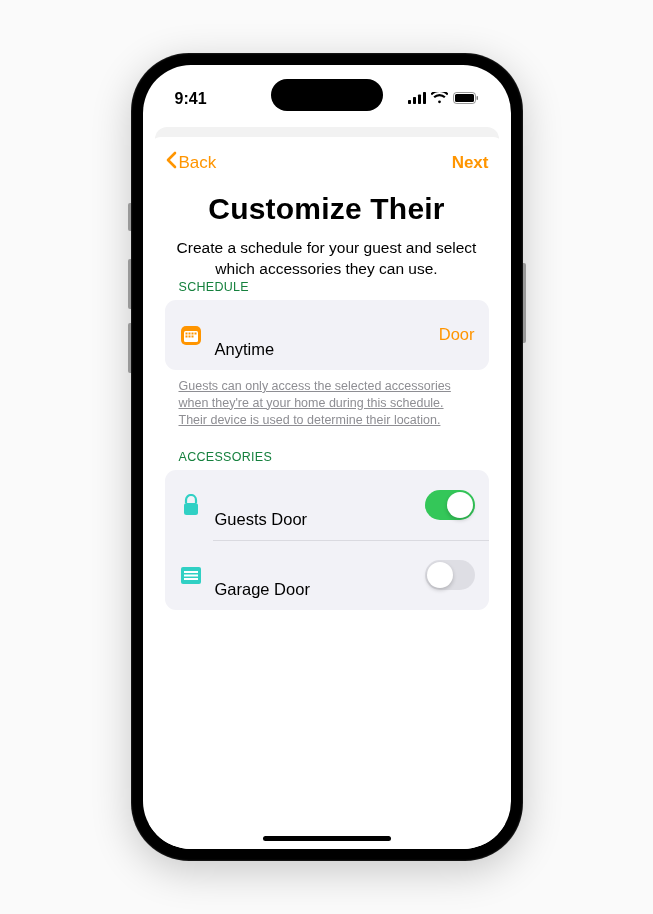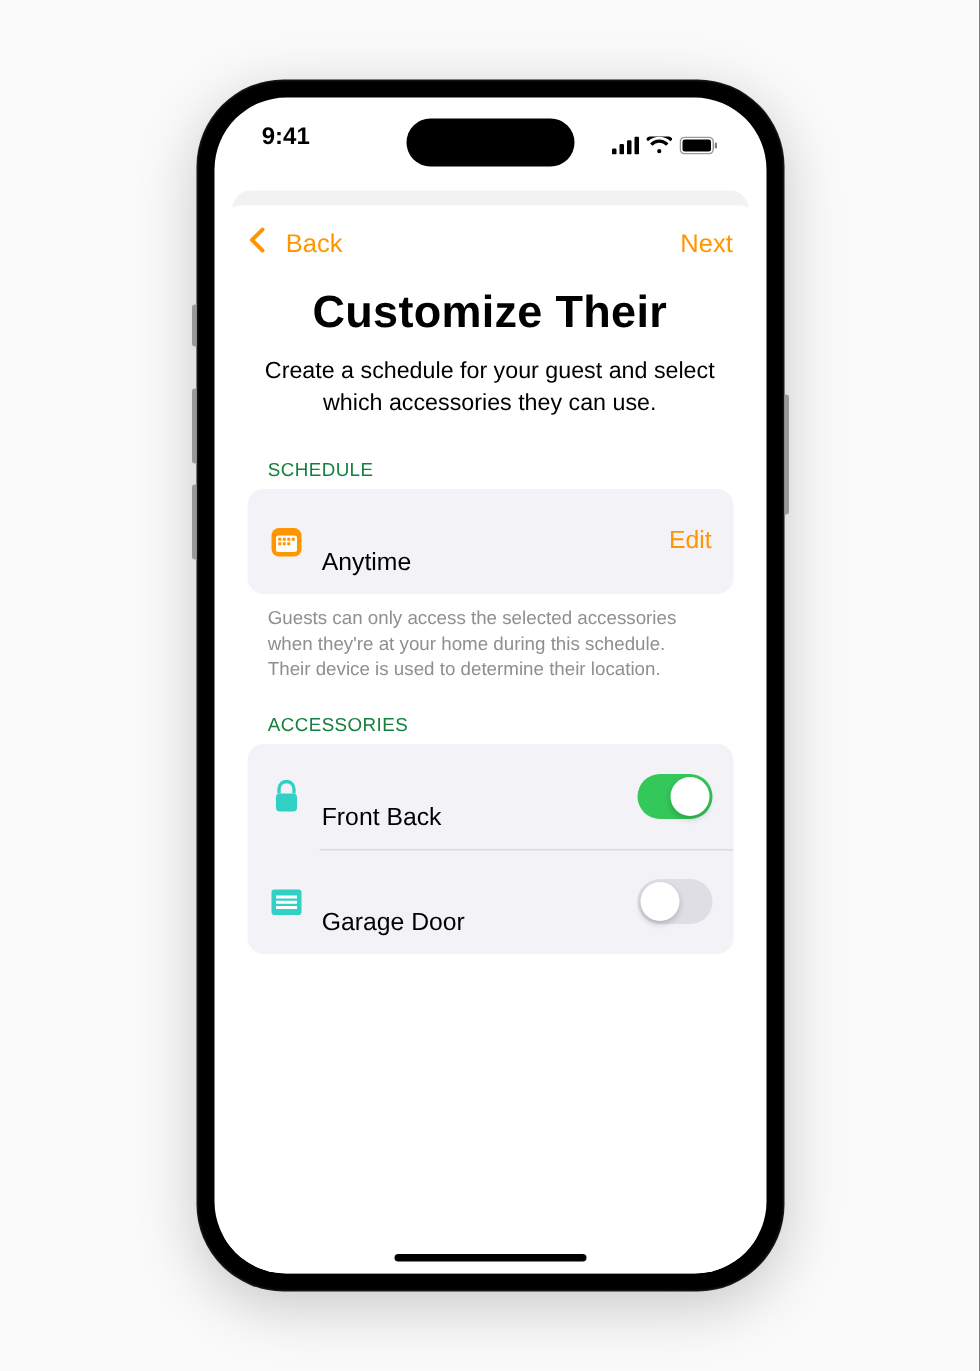--- a/index.html
+++ b/index.html
@@ -49,20 +49,21 @@
       transform: translateX(-50%);
       width: 112px;
       height: 32px;
       background: #000;
       border-radius: 20px;
       z-index: 10;
     }
     .status-bar {
       display: flex;
       justify-content: space-between;
+      align-items: center;
       padding: 18px 32px 0 32px;
       height: 50px;
       font-size: 16px;
       font-weight: 600;
     }
     .status-right {
       display: flex;
       align-items: center;
       gap: 5px;
     }
@@ -92,39 +93,38 @@
       display: flex;
       justify-content: space-between;
       align-items: center;
       font-size: 17px;
       margin-bottom: 18px;
     }
     .nav-back {
       display: flex;
       align-items: center;
       color: #ff9500;
-      gap: 14px;
+      gap: 2px;
     }
     .nav-next {
       color: #ff9500;
-      font-weight: 400;
+      font-weight: 700;
     }
     .title {
       font-size: 30px;
       font-weight: 700;
       text-align: center;
       margin-bottom: 12px;
       letter-spacing: 0.2px;
     }
     .subtitle {
       text-align: center;
       font-size: 15.5px;
       color: #000;
       line-height: 1.35;
-      margin-bottom: 26px;
       padding: 0 8px;
     }
     .section-header {
       font-size: 12.5px;
       color: #15803d;
       text-transform: uppercase;
       margin: 0 0 6px 14px;
       letter-spacing: 0.3px;
     }
     .card {
@@ -167,20 +167,21 @@
     }
     .row-action {
       color: #ff9500;
       font-size: 16.5px;
     }
     .footer-note {
       font-size: 12.5px;
       color: #8e8e93;
       margin: 6px 14px 22px 14px;
       line-height: 1.35;
+      text-decoration: underline;
     }
     .toggle {
       width: 50px;
       height: 30px;
       border-radius: 16px;
       position: relative;
       flex-shrink: 0;
     }
     .toggle.on { background: #34c759; }
     .toggle.off { background: rgba(120,120,128,0.16); }
@@ -277,35 +278,35 @@
                 <rect x="6.5" y="9.5" width="2" height="2" fill="#ff9500"></rect>
                 <rect x="9.5" y="9.5" width="2" height="2" fill="#ff9500"></rect>
                 <rect x="12.5" y="9.5" width="2" height="2" fill="#ff9500"></rect>
                 <rect x="15.5" y="9.5" width="2" height="2" fill="#ff9500"></rect>
                 <rect x="6.5" y="12.5" width="2" height="2" fill="#ff9500"></rect>
                 <rect x="9.5" y="12.5" width="2" height="2" fill="#ff9500"></rect>
                 <rect x="12.5" y="12.5" width="2" height="2" fill="#ff9500"></rect>
               </svg>
           </span>
           <span class="row-label">Anytime</span>
-          <span class="row-action">Edit</span>
+          <span class="row-action">Door</span>
         </div>
       </div>
       <p class="footer-note">Guests can only access the selected accessories when they're at your home during this schedule. Their device is used to determine their location.</p>
 
       <div class="section-header">ACCESSORIES</div>
       <div class="card">
         <div class="row">
           <span class="icon-wrap">
             <svg width="20" height="22" viewBox="0 0 20 22">
                 <path d="M5 9V6a5 5 0 0110 0v3" stroke="#30d0c4" stroke-width="2.2" fill="none"></path>
                 <rect x="3" y="9" width="14" height="12" rx="2.5" fill="#30d0c4"></rect>
               </svg>
           </span>
-          <span class="row-label">Front Back</span>
+          <span class="row-label">Guests Door</span>
           <div class="toggle on">
               <div class="knob"></div>
             </div>
         </div>
         <div class="row">
           <span class="icon-wrap">
             <svg width="22" height="20" viewBox="0 0 22 20">
                 <rect x="1" y="2" width="20" height="17" rx="2" fill="#30d0c4"></rect>
                 <rect x="4" y="6" width="14" height="2" fill="#fff"></rect>
                 <rect x="4" y="9.5" width="14" height="2" fill="#fff"></rect>

